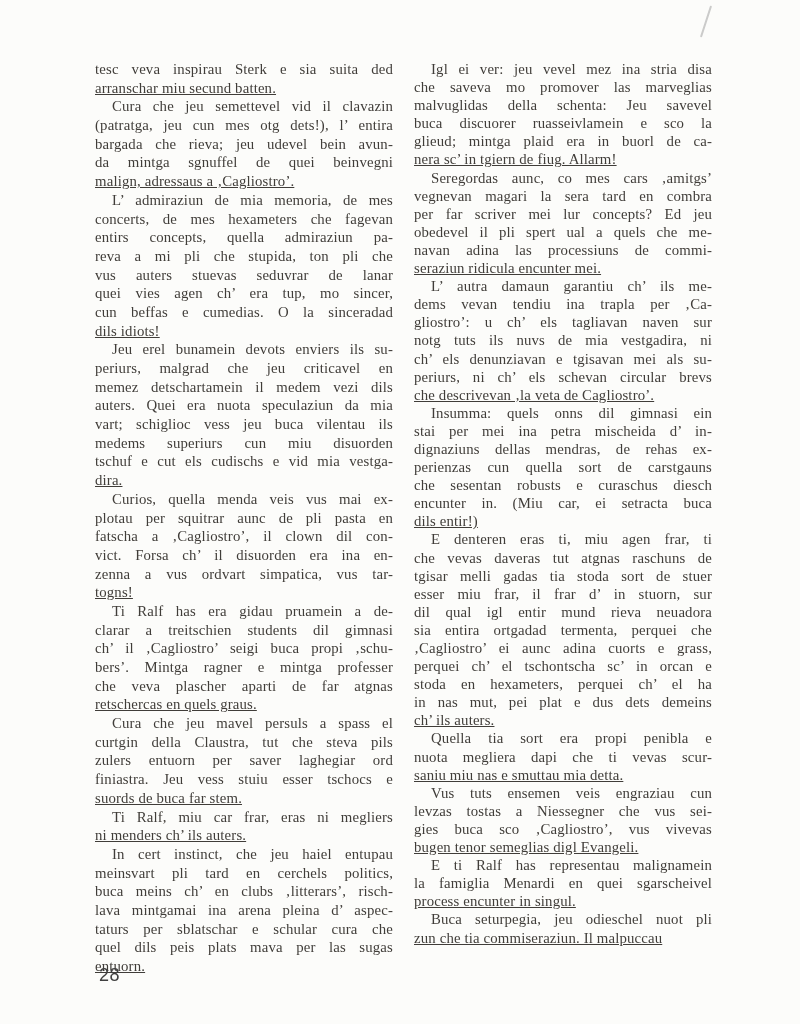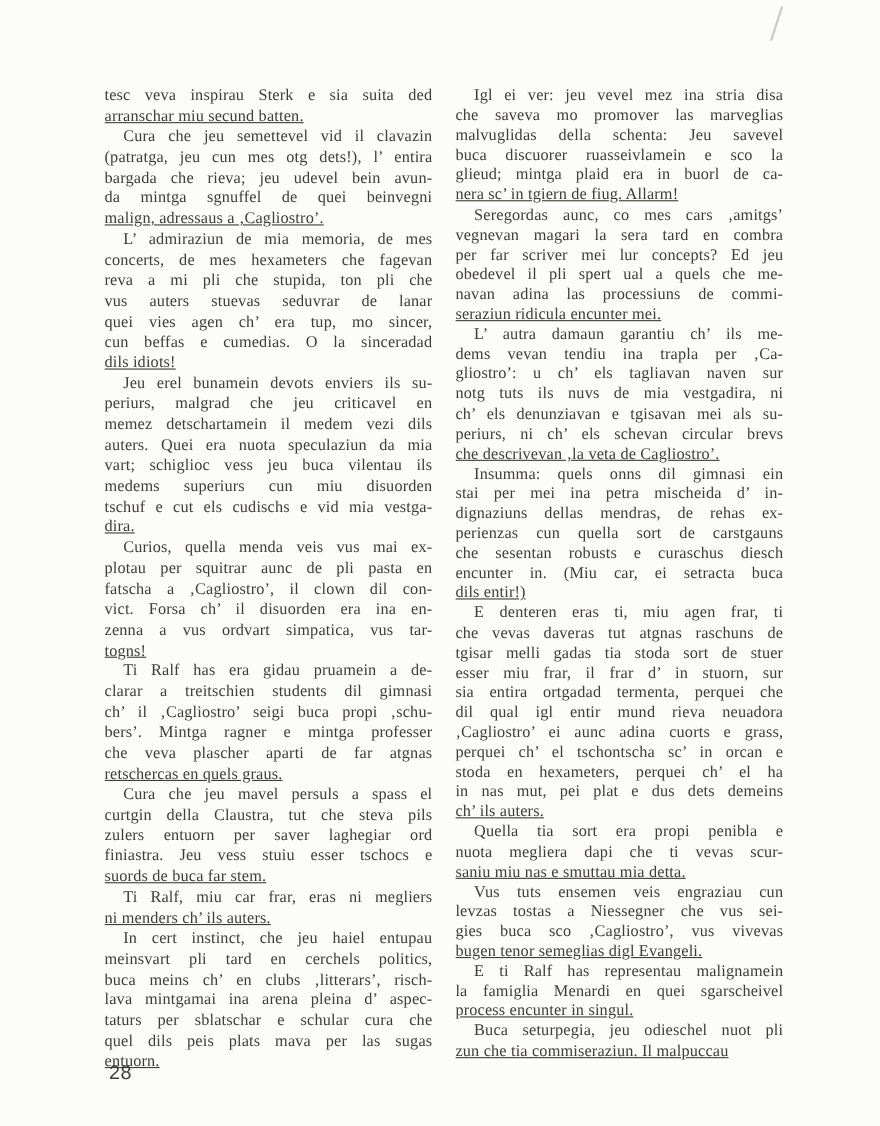--- a/index.html
+++ b/index.html
@@ -8,21 +8,21 @@
     background:#fcfcfa;
     font-family:"Liberation Serif","DejaVu Serif",serif;
     color:#403d39;
     position:relative;
     overflow:hidden;
   }
   .columns{
     position:absolute;top:60px;left:95px;
     display:flex;gap:21px;
   }
-  .col{width:298px;margin-top:18px;}
+  .col{width:298px;}
   .line{
     font-size:14.8px;
     letter-spacing:0.15px;
     text-align:justify;
     text-align-last:justify;
     overflow:hidden;
     white-space:normal;
   }
   .col-left .line{height:18.7px;line-height:18.7px;}
   .col-right .line{height:18.1px;line-height:18.1px;}
@@ -52,20 +52,21 @@
         <div class="para">
           <div class="line first">Cura che jeu semettevel vid il clavazin</div>
           <div class="line">(patratga, jeu cun mes otg dets!), l’ entira</div>
           <div class="line">bargada che rieva; jeu udevel bein avun-</div>
           <div class="line">da mintga sgnuffel de quei beinvegni</div>
           <div class="line last">malign, adressaus a ‚Cagliostro’.</div>
         </div>
         <div class="para">
           <div class="line first">L’ admiraziun de mia memoria, de mes</div>
           <div class="line">concerts, de mes hexameters che fagevan</div>
+          <div class="line">entirs concepts, quella admiraziun pa-</div>
           <div class="line">reva a mi pli che stupida, ton pli che</div>
           <div class="line">vus auters stuevas seduvrar de lanar</div>
           <div class="line">quei vies agen ch’ era tup, mo sincer,</div>
           <div class="line">cun beffas e cumedias. O la sinceradad</div>
           <div class="line last">dils idiots!</div>
         </div>
         <div class="para">
           <div class="line first">Jeu erel bunamein devots enviers ils su-</div>
           <div class="line">periurs, malgrad che jeu criticavel en</div>
           <div class="line">memez detschartamein il medem vezi dils</div>
@@ -145,22 +146,22 @@
           <div class="line">perienzas cun quella sort de carstgauns</div>
           <div class="line">che sesentan robusts e curaschus diesch</div>
           <div class="line">encunter in. (Miu car, ei setracta buca</div>
           <div class="line last">dils entir!)</div>
         </div>
         <div class="para">
           <div class="line first">E denteren eras ti, miu agen frar, ti</div>
           <div class="line">che vevas daveras tut atgnas raschuns de</div>
           <div class="line">tgisar melli gadas tia stoda sort de stuer</div>
           <div class="line">esser miu frar, il frar d’ in stuorn, sur</div>
+          <div class="line">dil qual igl entir mund rieva neuadora</div>
           <div class="line">sia entira ortgadad termenta, perquei che</div>
-          <div class="line">dil qual igl entir mund rieva neuadora</div>
           <div class="line">‚Cagliostro’ ei aunc adina cuorts e grass,</div>
           <div class="line">perquei ch’ el tschontscha sc’ in orcan e</div>
           <div class="line">stoda en hexameters, perquei ch’ el ha</div>
           <div class="line">in nas mut, pei plat e dus dets demeins</div>
           <div class="line last">ch’ ils auters.</div>
         </div>
         <div class="para">
           <div class="line first">Quella tia sort era propi penibla e</div>
           <div class="line">nuota megliera dapi che ti vevas scur-</div>
           <div class="line last">saniu miu nas e smuttau mia detta.</div>

